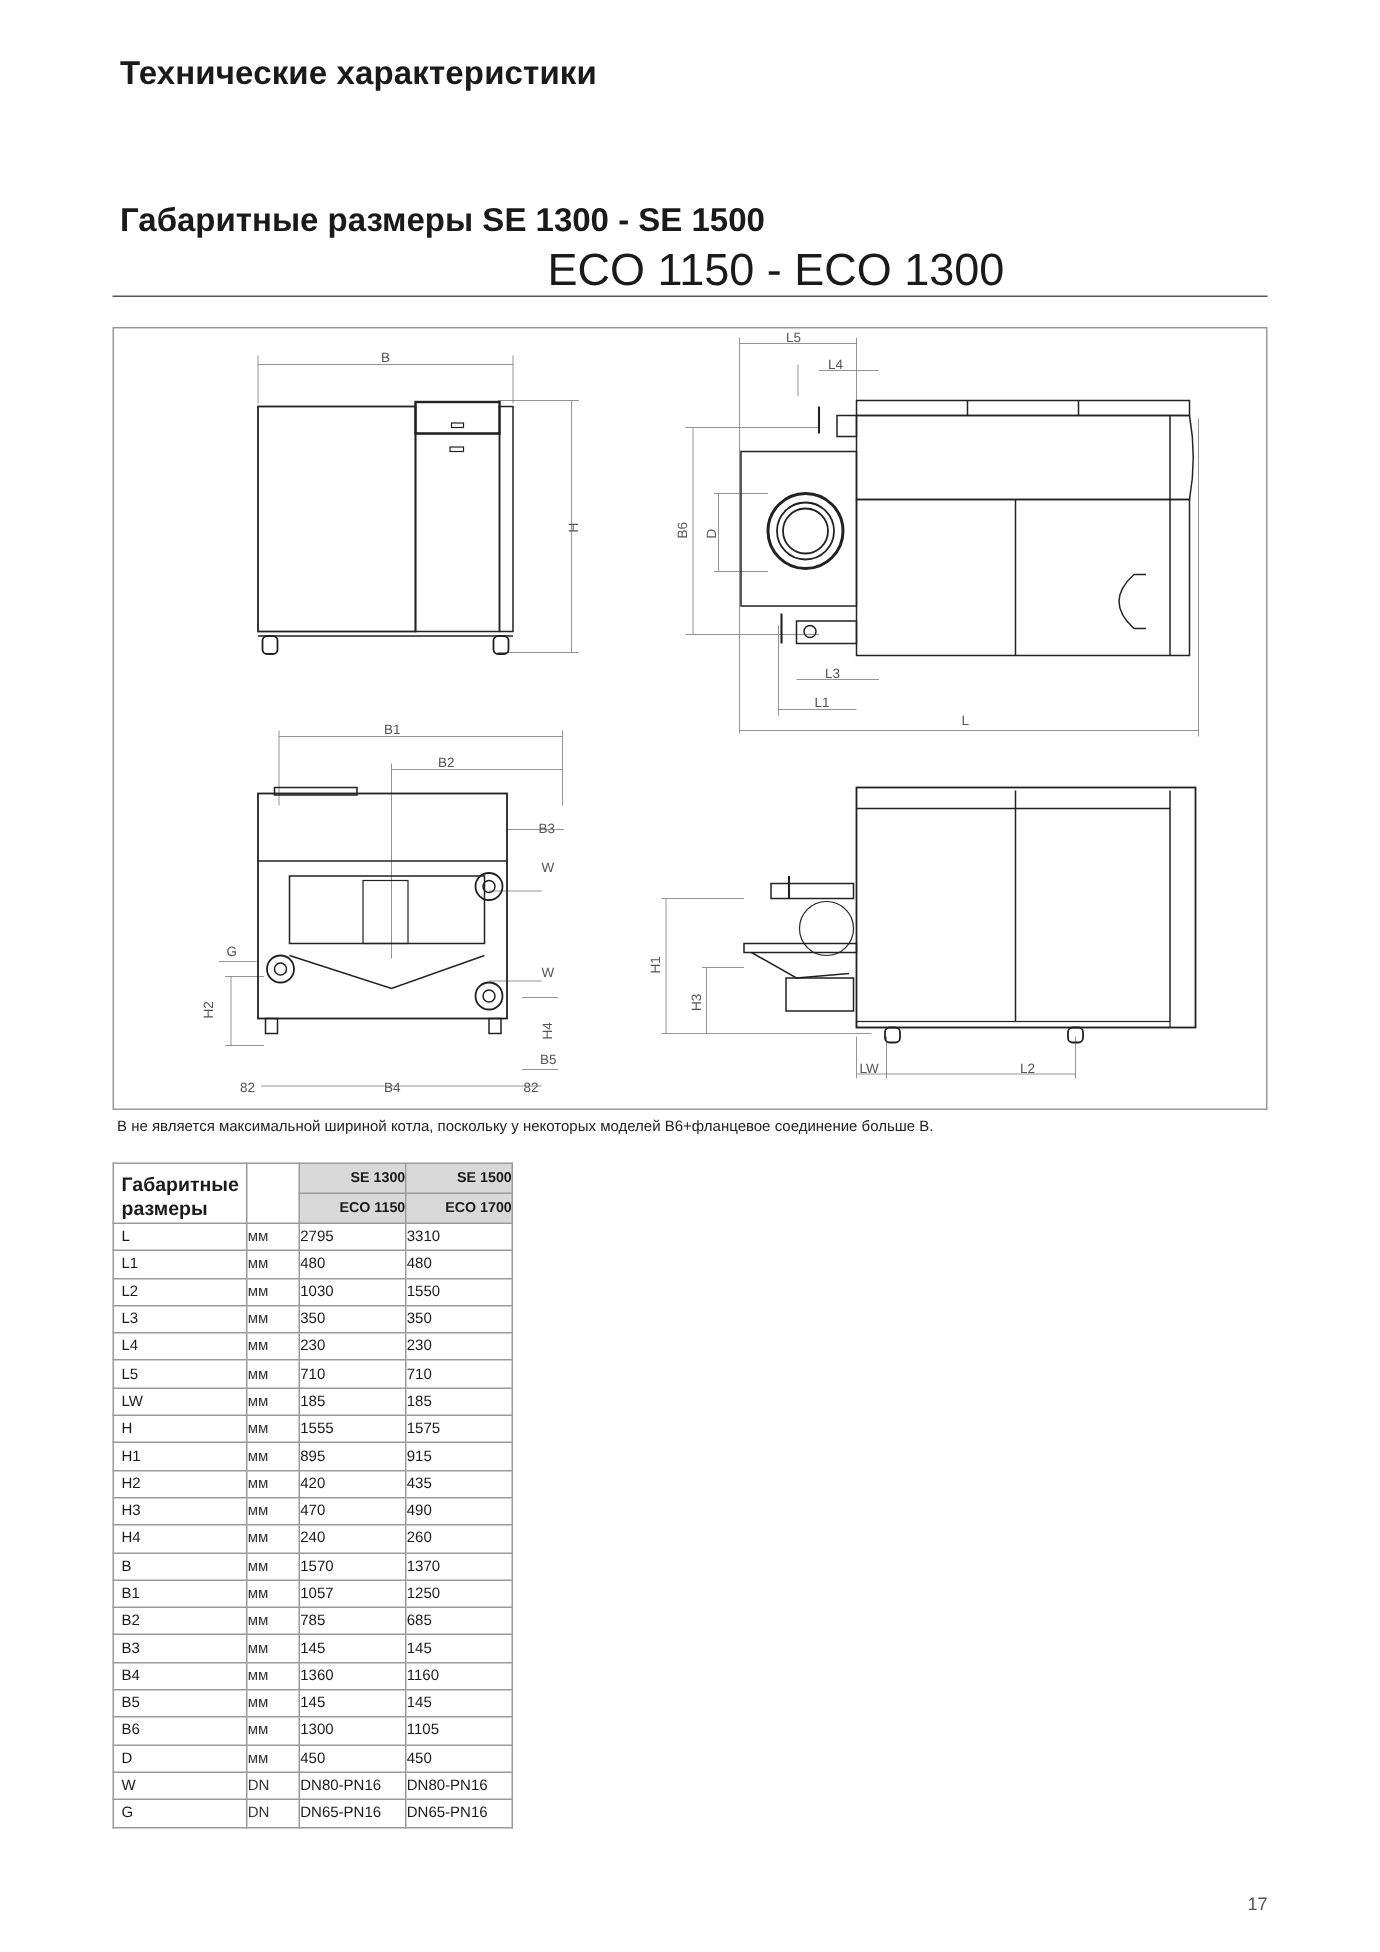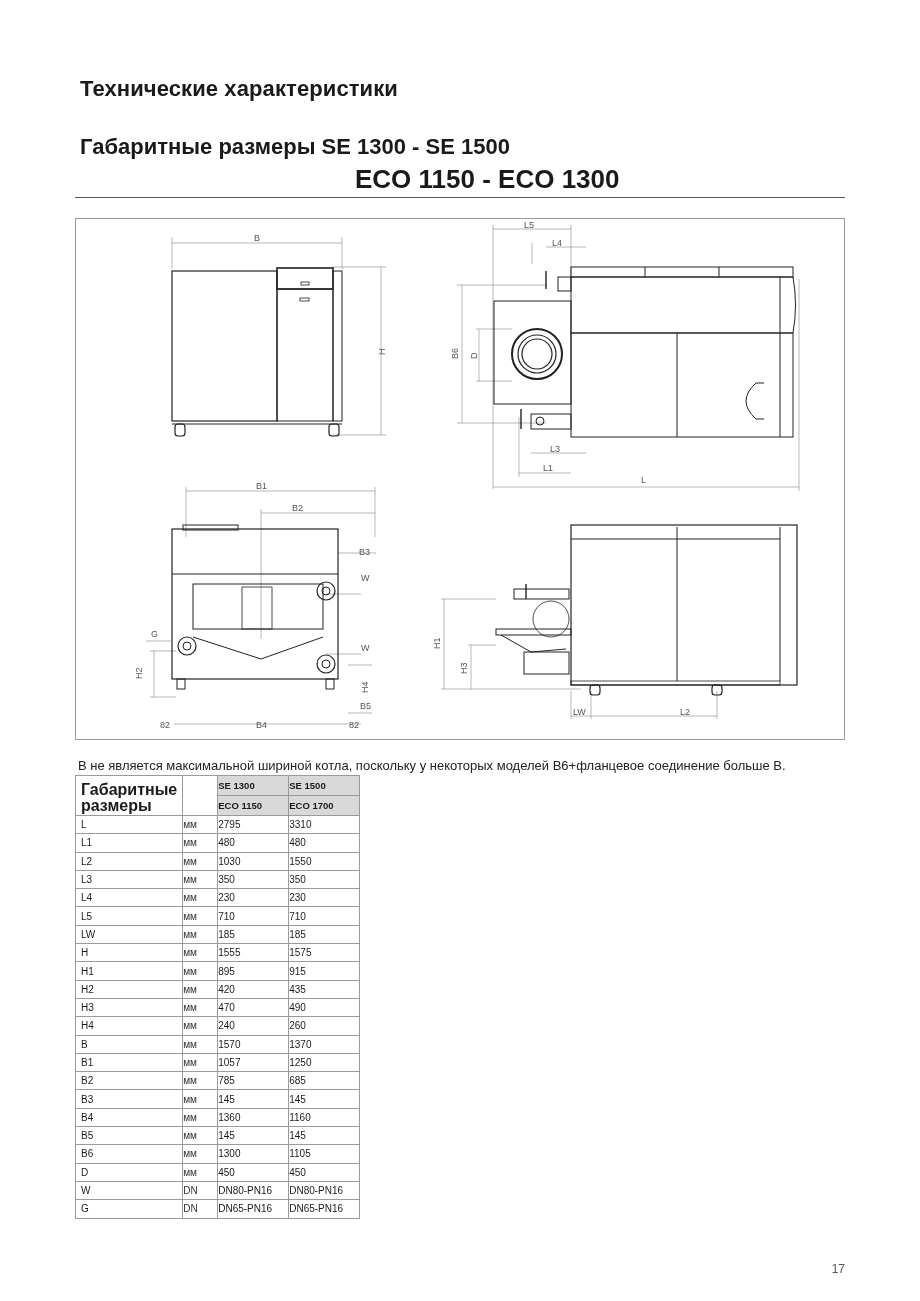--- a/index.html
+++ b/index.html
@@ -1,31 +1,31 @@
 <!DOCTYPE html>
 <html><head>
 <meta charset="utf-8">
 <style>
   html, body { margin:0; padding:0; background:#fff; }
   body { width:920px; height:1301px; position:relative; font-family:"Liberation Sans", sans-serif; color:#1a1a1a; overflow:hidden; }
   .abs { position:absolute; }
-  .h1 { left:80px; top:36px; font-size:22px; font-weight:bold; letter-spacing:0.1px;margin-top:40px; }
+  .h1 { left:80px; top:36px; font-size:22px; font-weight:bold; letter-spacing:0.1px; }
   .h2a { left:80px; top:134px; font-size:22px; font-weight:bold; }
-  .h2b { left:355px; top:164px; font-size:26px; font-weight:bold; }
+  .h2b { left:365px; top:164px; font-size:30px; font-weight:normal; }
   .rule { left:75px; top:197px; width:770px; height:1px; background:#555; }
   .frame { left:75px; top:218px; width:770px; height:522px; border:1px solid #999; box-sizing:border-box; background:#fff; }
-  .note { left:78px; top:746px; font-size:13px; color:#222;margin-top:12px; }
+  .note { left:78px; top:746px; font-size:10px; color:#222; }
   table.dims { position:absolute; left:75px; top:775px; border-collapse:collapse; font-size:10px; }
   table.dims td { border:1px solid #9a9a9a; height:17.3px; padding:0 5px; }
   table.dims td.p { width:76px; text-align:left; }
   table.dims td.u { width:34px; color:#333; padding:0;margin-top:12px; }
   table.dims td.v { width:70px; text-align:left; padding:0; }
   table.dims tr.head td { height:19px; }
-  table.dims td.hdr { font-weight:bold; font-size:16px; vertical-align:top; padding-top:6px; line-height:16px; }
-  table.dims td.model { background:#d9d9d9; font-weight:bold; text-align:left; font-size:9.5px; }
+  table.dims td.hdr { font-weight:bold; font-size:13px; vertical-align:top; padding-top:6px; line-height:16px; }
+  table.dims td.model { background:#d9d9d9; font-weight:bold; text-align:right; font-size:9.5px; }
   .pageno { right:75px; top:1262px; font-size:12px; color:#555;margin-left:41px; }
   svg text { font-family:"Liberation Sans", sans-serif; }
 </style>
 </head>
 <body>
 
 <div class="abs h1">Технические характеристики</div>
 <div class="abs h2a">Габаритные размеры SE 1300 - SE 1500</div>
 <div class="abs h2b">ECO 1150 - ECO 1300</div>
 <div class="abs rule"></div>

